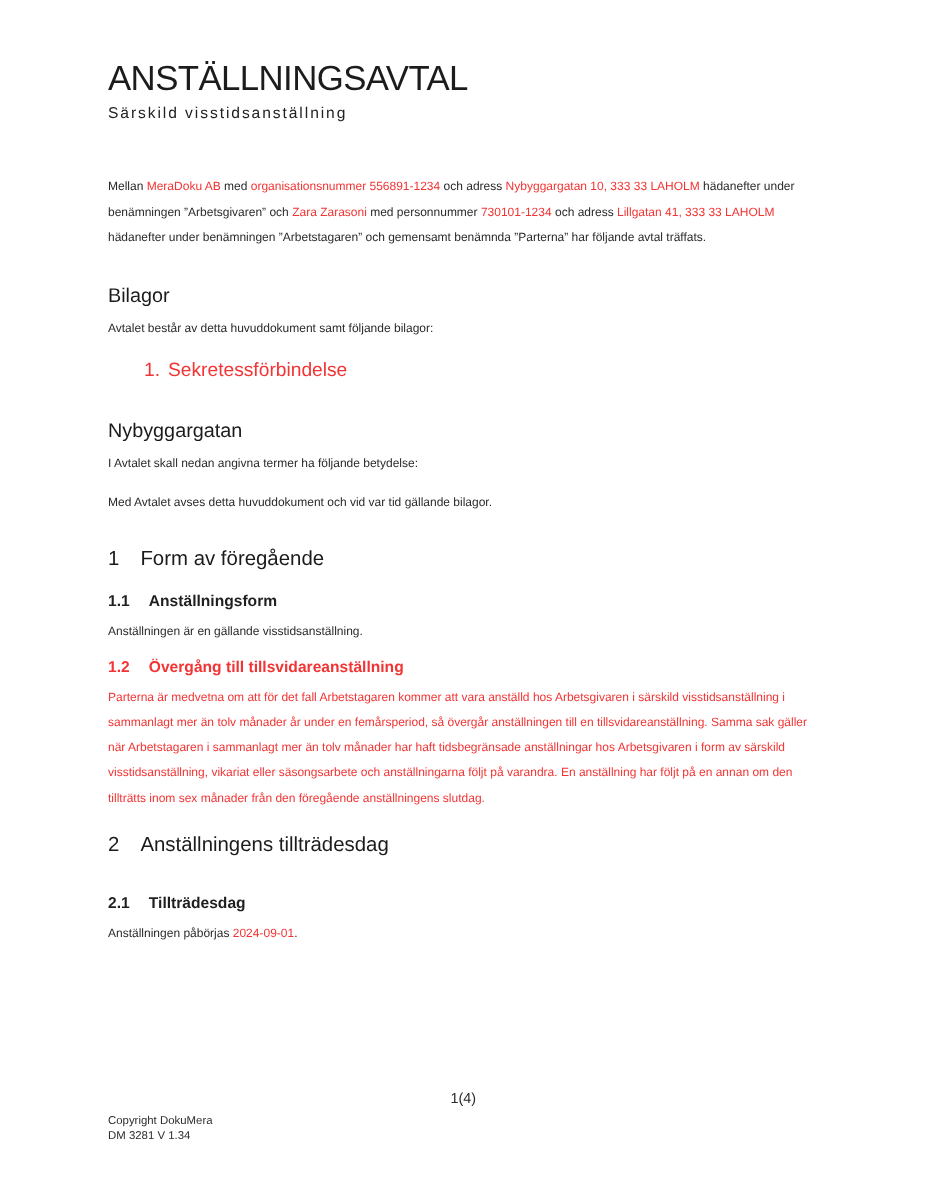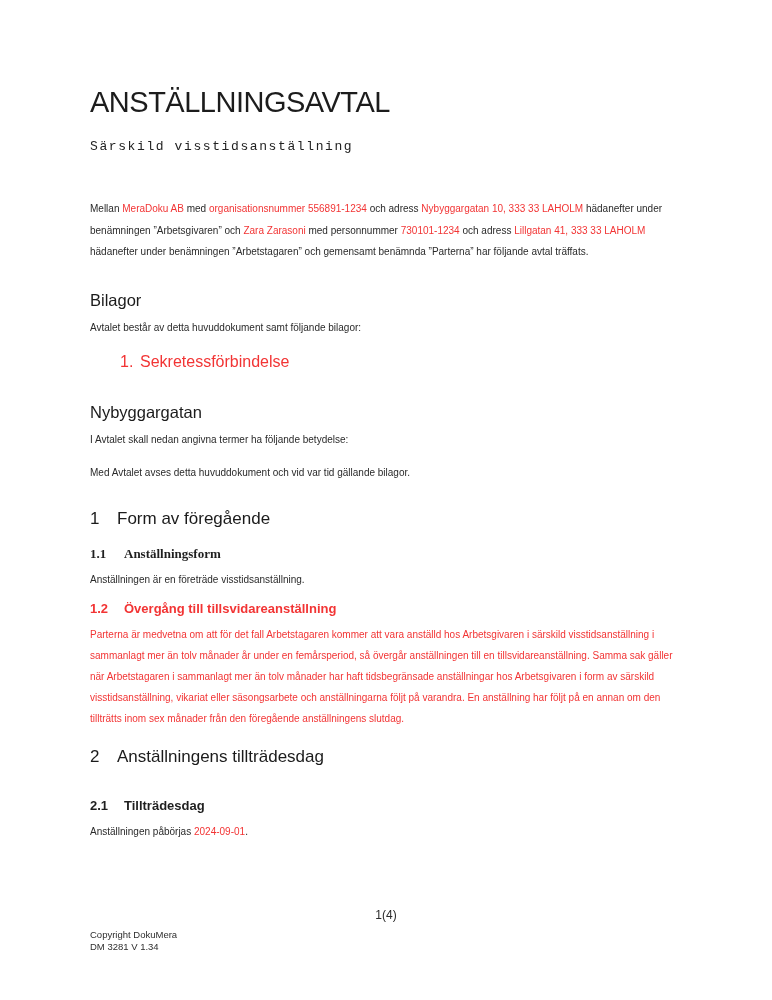--- a/index.html
+++ b/index.html
@@ -4,25 +4,25 @@
 <style>
   :root { --red:#f23434; --ink:#2a2a2a; }
   html,body{margin:0;padding:0;background:#ffffff;}
   body{
     width:772px;height:1000px;position:relative;overflow:hidden;
     font-family:"Liberation Sans", sans-serif;color:var(--ink);
     -webkit-font-smoothing:antialiased;
   }
   .page{padding:0 90px;}
   .doc-title{
-    margin:0;padding-top:84px;font-size:29px;font-weight:400;
+    margin:0;padding-top:48px;font-size:29px;font-weight:400;
     letter-spacing:-0.5px;color:#1c1c1c;line-height:36px;
   }
   .doc-subtitle{
-    margin-top:19px;font-size:13px;letter-spacing:1.6px;color:#222;font-family:Liberation Mono, monospace;
+    margin-top:2px;font-size:13px;letter-spacing:1.6px;color:#222;
   }
   p{margin:0;font-size:10px;line-height:21.5px;}
   .intro{margin-top:44px;}
   .h-plain{
     margin:0;font-weight:400;font-size:16.5px;color:#1b1b1b;line-height:22px;
   }
   .h-bilagor{margin-top:26px;}
   .h-def{margin-top:30px;}
   .p-body{margin-top:6px;}
   .p-gap{margin-top:16px;}
@@ -32,21 +32,21 @@
   .h-num1{
     margin:0;display:flex;font-size:17px;font-weight:400;color:#1b1b1b;line-height:24px;
   }
   .h-num1 .num{width:27px;flex:0 0 auto;}
   .h1-a{margin-top:24px;}
   .h1-b{margin-top:16px;}
   .h-num2{
     margin:0;display:flex;font-size:13px;font-weight:700;color:#1f1f1f;line-height:18px;
   }
   .h-num2 .num{width:34px;flex:0 0 auto;font-weight:700;}
-  .h2-a{margin-top:14px;font-family:Liberation Serif, serif;}
+  .h2-a{margin-top:14px;}
   .h2-b{margin-top:9px;}
   .h2-c{margin-top:28px;}
   .red{color:var(--red);}
   .hl{color:var(--red);}
   .b{font-weight:400;}
   .red-body{margin-top:6px;color:var(--red);line-height:21px;}
   .page-number{
     position:absolute;left:0;right:0;top:908px;text-align:center;
     font-size:12px;color:#2a2a2a;
   }
@@ -79,21 +79,21 @@
 
   <h3 class="h-num1 h1-a">
     <span class="num">1</span>
     <span>Form av föregående</span>
   </h3>
 
   <h4 class="h-num2 h2-a">
     <span class="num">1.1</span>
     <span>Anställningsform</span>
   </h4>
-  <p class="p-body">Anställningen är en företräde visstidsanställning.</p>
+  <p class="p-body">Anställningen är en gällande visstidsanställning.</p>
 
   <h4 class="h-num2 h2-b red">
     <span class="num">1.2</span>
     <span>Övergång till tillsvidareanställning</span>
   </h4>
   <p class="red-body">Parterna är medvetna om att för det fall Arbetstagaren kommer att vara anställd hos Arbetsgivaren i särskild visstidsanställning i sammanlagt mer än tolv månader år under en femårsperiod, så övergår anställningen till en tillsvidareanställning. Samma sak gäller när Arbetstagaren i sammanlagt mer än tolv månader har haft tidsbegränsade anställningar hos Arbetsgivaren i form av särskild visstidsanställning, vikariat eller säsongsarbete och anställningarna följt på varandra. En anställning har följt på en annan om den tillträtts inom sex månader från den föregående anställningens slutdag.</p>
 
   <h3 class="h-num1 h1-b">
     <span class="num">2</span>
     <span>Anställningens tillträdesdag</span>

